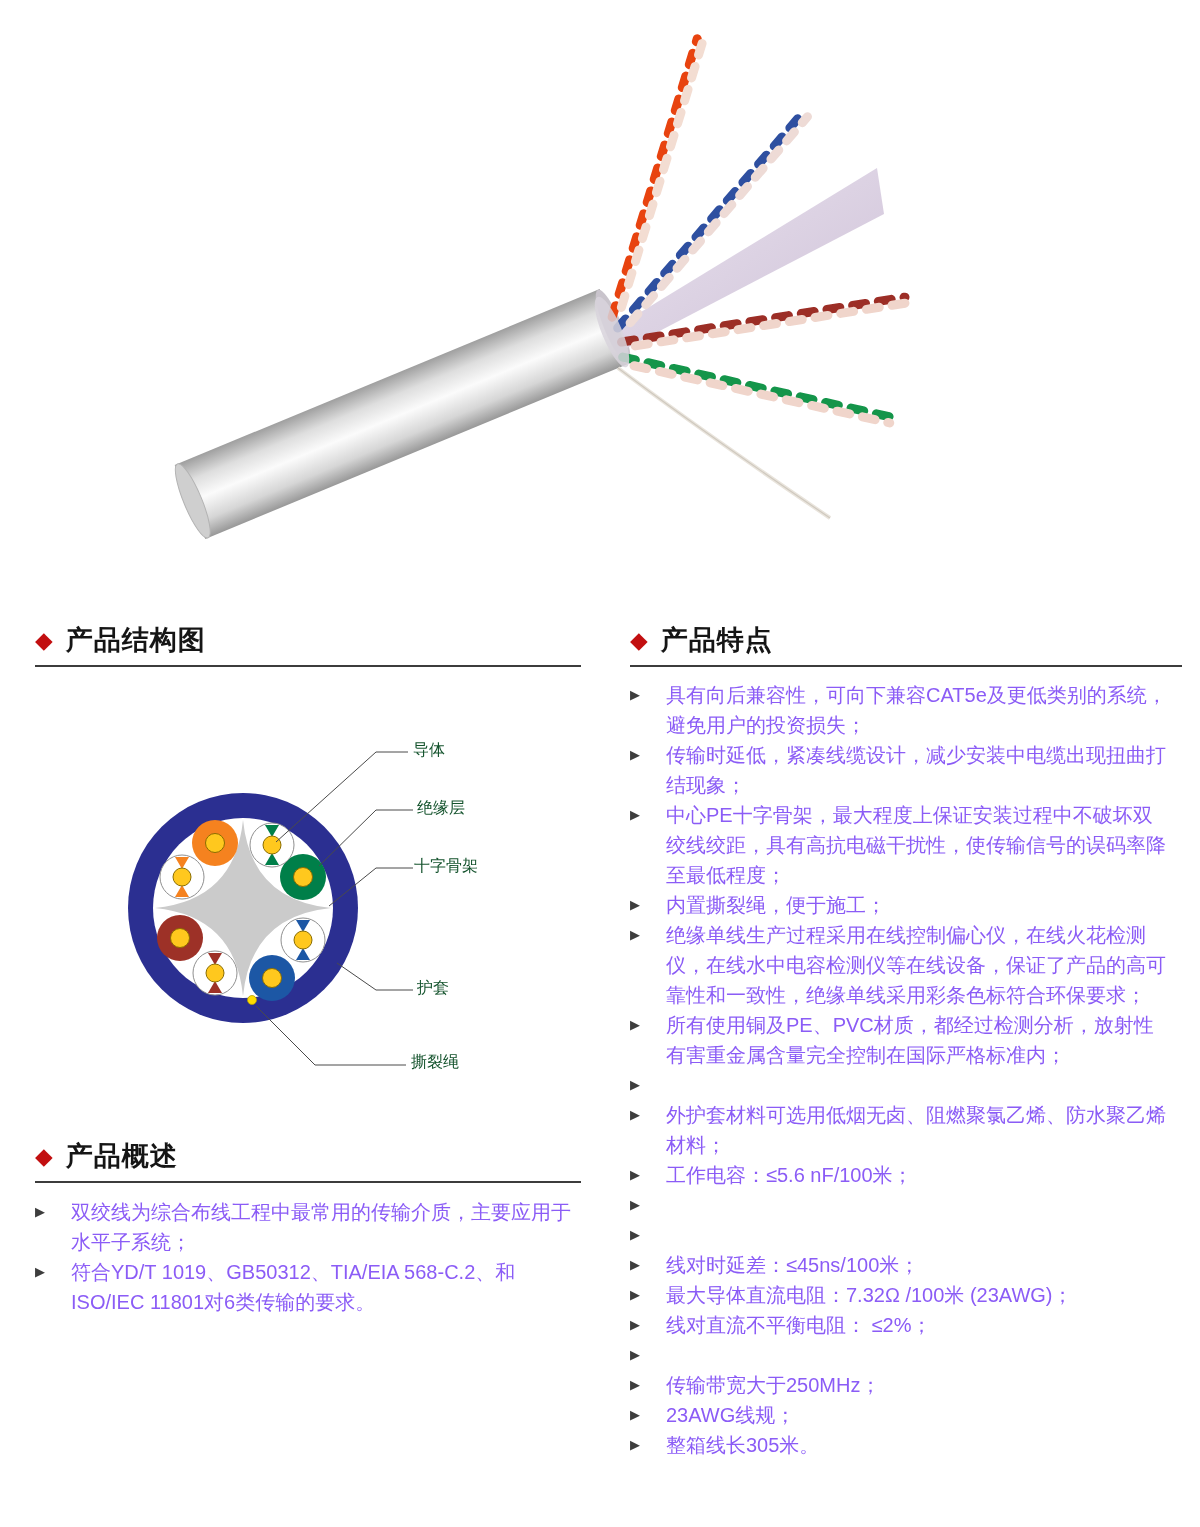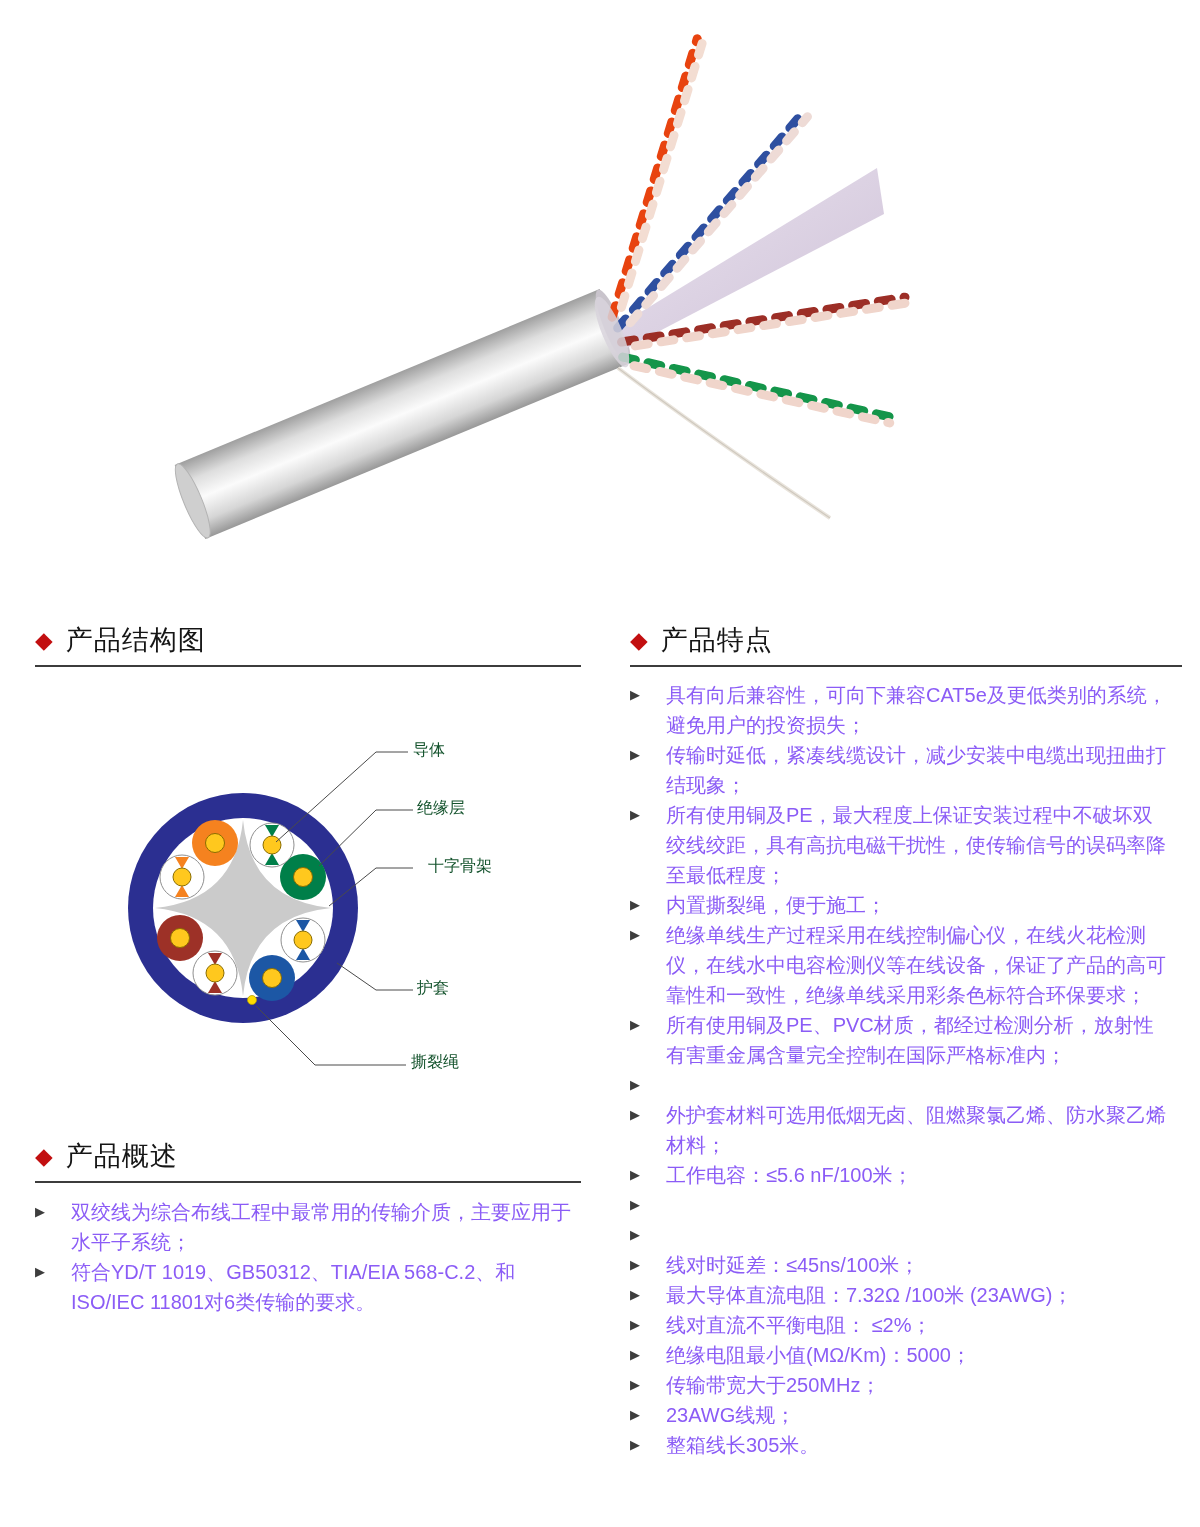--- a/index.html
+++ b/index.html
@@ -3,39 +3,39 @@
 <meta charset="utf-8">
 <style>
   html,body{margin:0;padding:0;background:#fff;}
   .page{position:relative;width:1200px;height:1527px;background:#ffffff;overflow:hidden;
         font-family:"Liberation Sans","DejaVu Sans",sans-serif;color:#4a4a4a;}
 
   
   .sec{position:absolute;}
   .sec-head{display:flex;align-items:center;}
   .diamond{color:#c20f10;font-size:23px;line-height:23px;margin-right:13px;}
-  .sec-title{font-size:27px;font-weight:normal;color:#151515;letter-spacing:1px;line-height:32px;text-align:center;}
+  .sec-title{font-size:27px;font-weight:bold;color:#151515;letter-spacing:1px;line-height:32px;text-align:center;}
   .sec-rule{border:none;border-top:2px solid #3c3c3c;margin:9px 0 0 0;}
 
   
   .blist{list-style:none;margin:0;padding:0;}
   .blist li{display:flex;align-items:flex-start;}
   .blist .b{flex:0 0 36px;font-size:13px;line-height:30px;color:#3d3d3d;}
   .blist .t{font-size:20px;line-height:30px;color:#8b5cf6;}
   #features-section .blist{margin-top:13px;width:542px;}
   #overview-section .blist{margin-top:14px;width:536px;}
 
   
   #diagram-figure{position:absolute;left:100px;top:716px;width:480px;height:404px;}
   #diagram-figure svg{position:absolute;left:0;top:0;}
   .dlabel{position:absolute;font-family:"Liberation Serif","DejaVu Serif",serif;
           font-size:16px;color:#14532d;white-space:nowrap;}
   #dlabel-0{left:313px;top:24px;}
   #dlabel-1{left:317px;top:82px;text-align:center;}
-  #dlabel-2{left:328px;top:140px;font-family:Liberation Mono, monospace;}
+  #dlabel-2{left:314px;top:140px;font-family:Liberation Mono, monospace;}
   #dlabel-3{left:317px;top:262px;}
   #dlabel-4{left:311px;top:336px;}
 
   
   #cable-photo{position:absolute;left:140px;top:10px;width:880px;height:540px;}
 
   #structure-section{left:35px;top:624px;width:546px;}
   #overview-section{left:35px;top:1140px;width:546px;}
   #features-section{left:630px;top:624px;width:552px;}
 </style>
@@ -196,21 +196,21 @@
       <li>
           <span class="b">▶</span>
           <span class="t">具有向后兼容性，可向下兼容CAT5e及更低类别的系统，避免用户的投资损失；</span>
         </li>
       <li>
           <span class="b">▶</span>
           <span class="t">传输时延低，紧凑线缆设计，减少安装中电缆出现扭曲打结现象；</span>
         </li>
       <li>
           <span class="b">▶</span>
-          <span class="t">所有使用铜及PE，最大程度上保证安装过程中不破坏双绞线绞距，具有高抗电磁干扰性，使传输信号的误码率降至最低程度；</span>
+          <span class="t">中心PE十字骨架，最大程度上保证安装过程中不破坏双绞线绞距，具有高抗电磁干扰性，使传输信号的误码率降至最低程度；</span>
         </li>
       <li>
           <span class="b">▶</span>
           <span class="t">内置撕裂绳，便于施工；</span>
         </li>
       <li>
           <span class="b">▶</span>
           <span class="t">绝缘单线生产过程采用在线控制偏心仪，在线火花检测仪，在线水中电容检测仪等在线设备，保证了产品的高可靠性和一致性，绝缘单线采用彩条色标符合环保要求；</span>
         </li>
       <li>
@@ -241,21 +241,20 @@
       <li>
           <span class="b">▶</span>
           <span class="t">最大导体直流电阻：7.32Ω /100米 (23AWG)；</span>
         </li>
       <li>
           <span class="b">▶</span>
           <span class="t">线对直流不平衡电阻： ≤2%；</span>
         </li>
       <li>
           <span class="b">▶</span>
-          <span class="t">绝缘电阻最小值(MΩ/Km)：5000；</span>
         </li>
       <li>
           <span class="b">▶</span>
           <span class="t">传输带宽大于250MHz；</span>
         </li>
       <li>
           <span class="b">▶</span>
           <span class="t">23AWG线规；</span>
         </li>
       <li>

